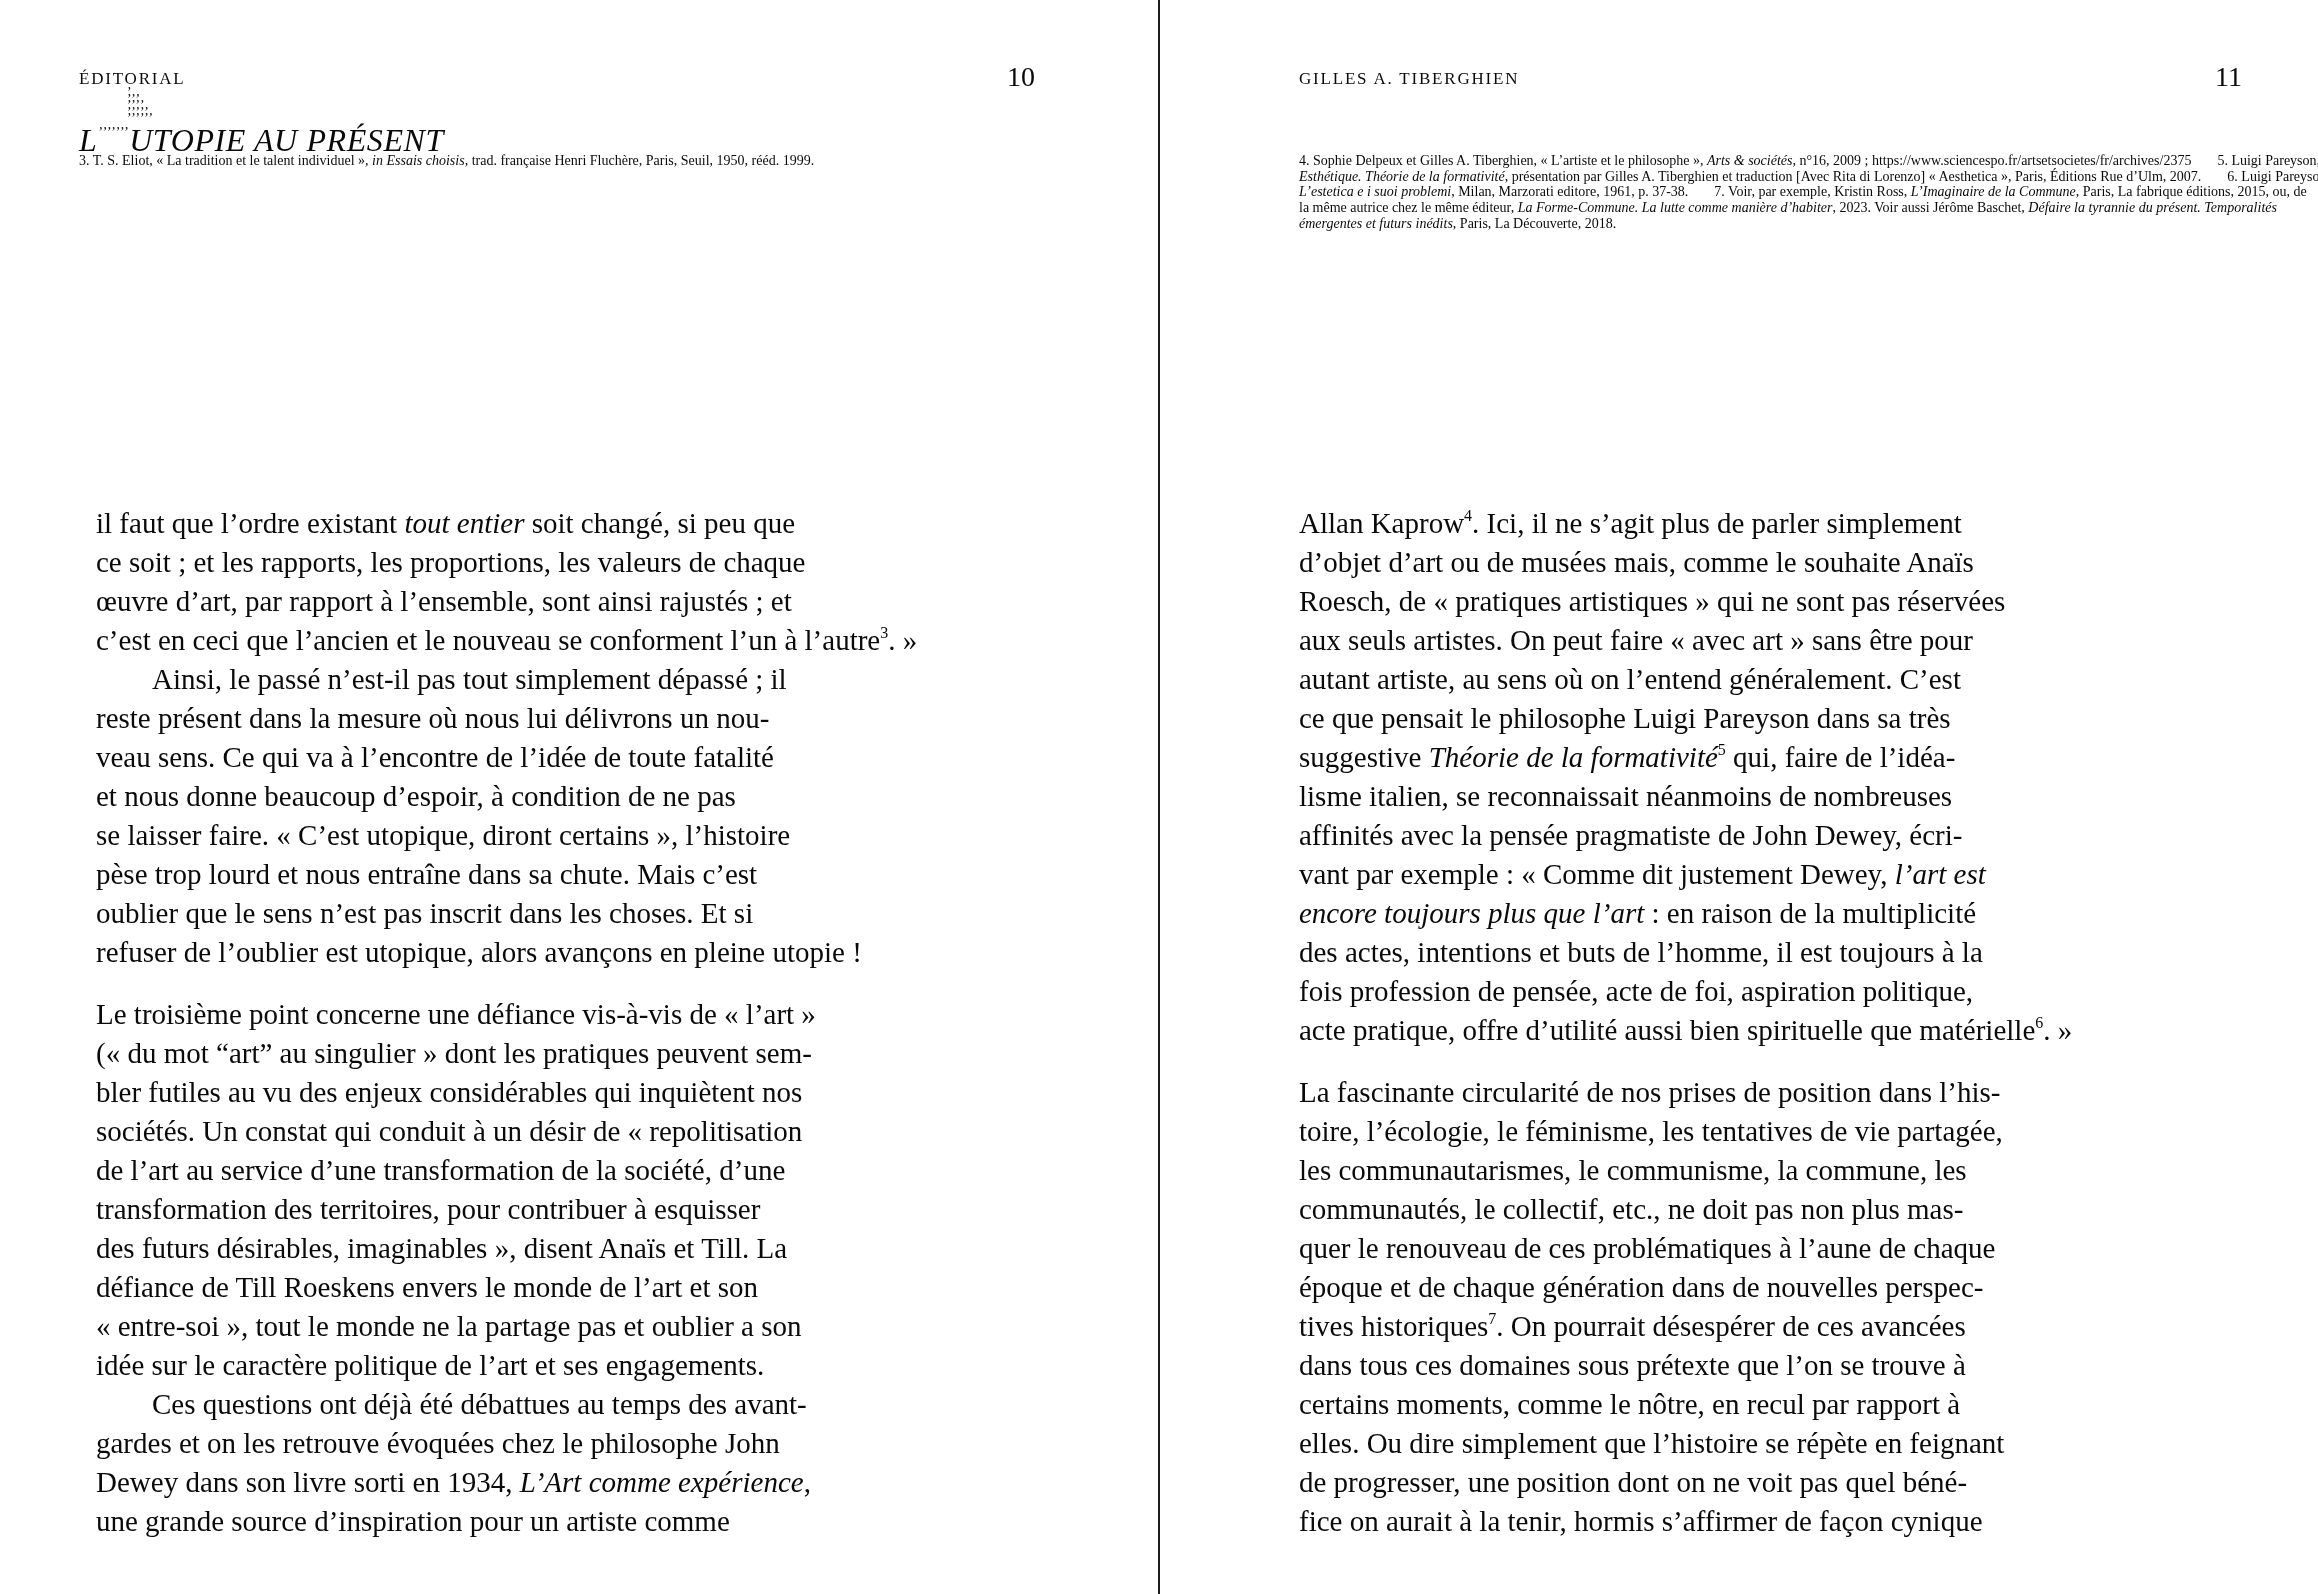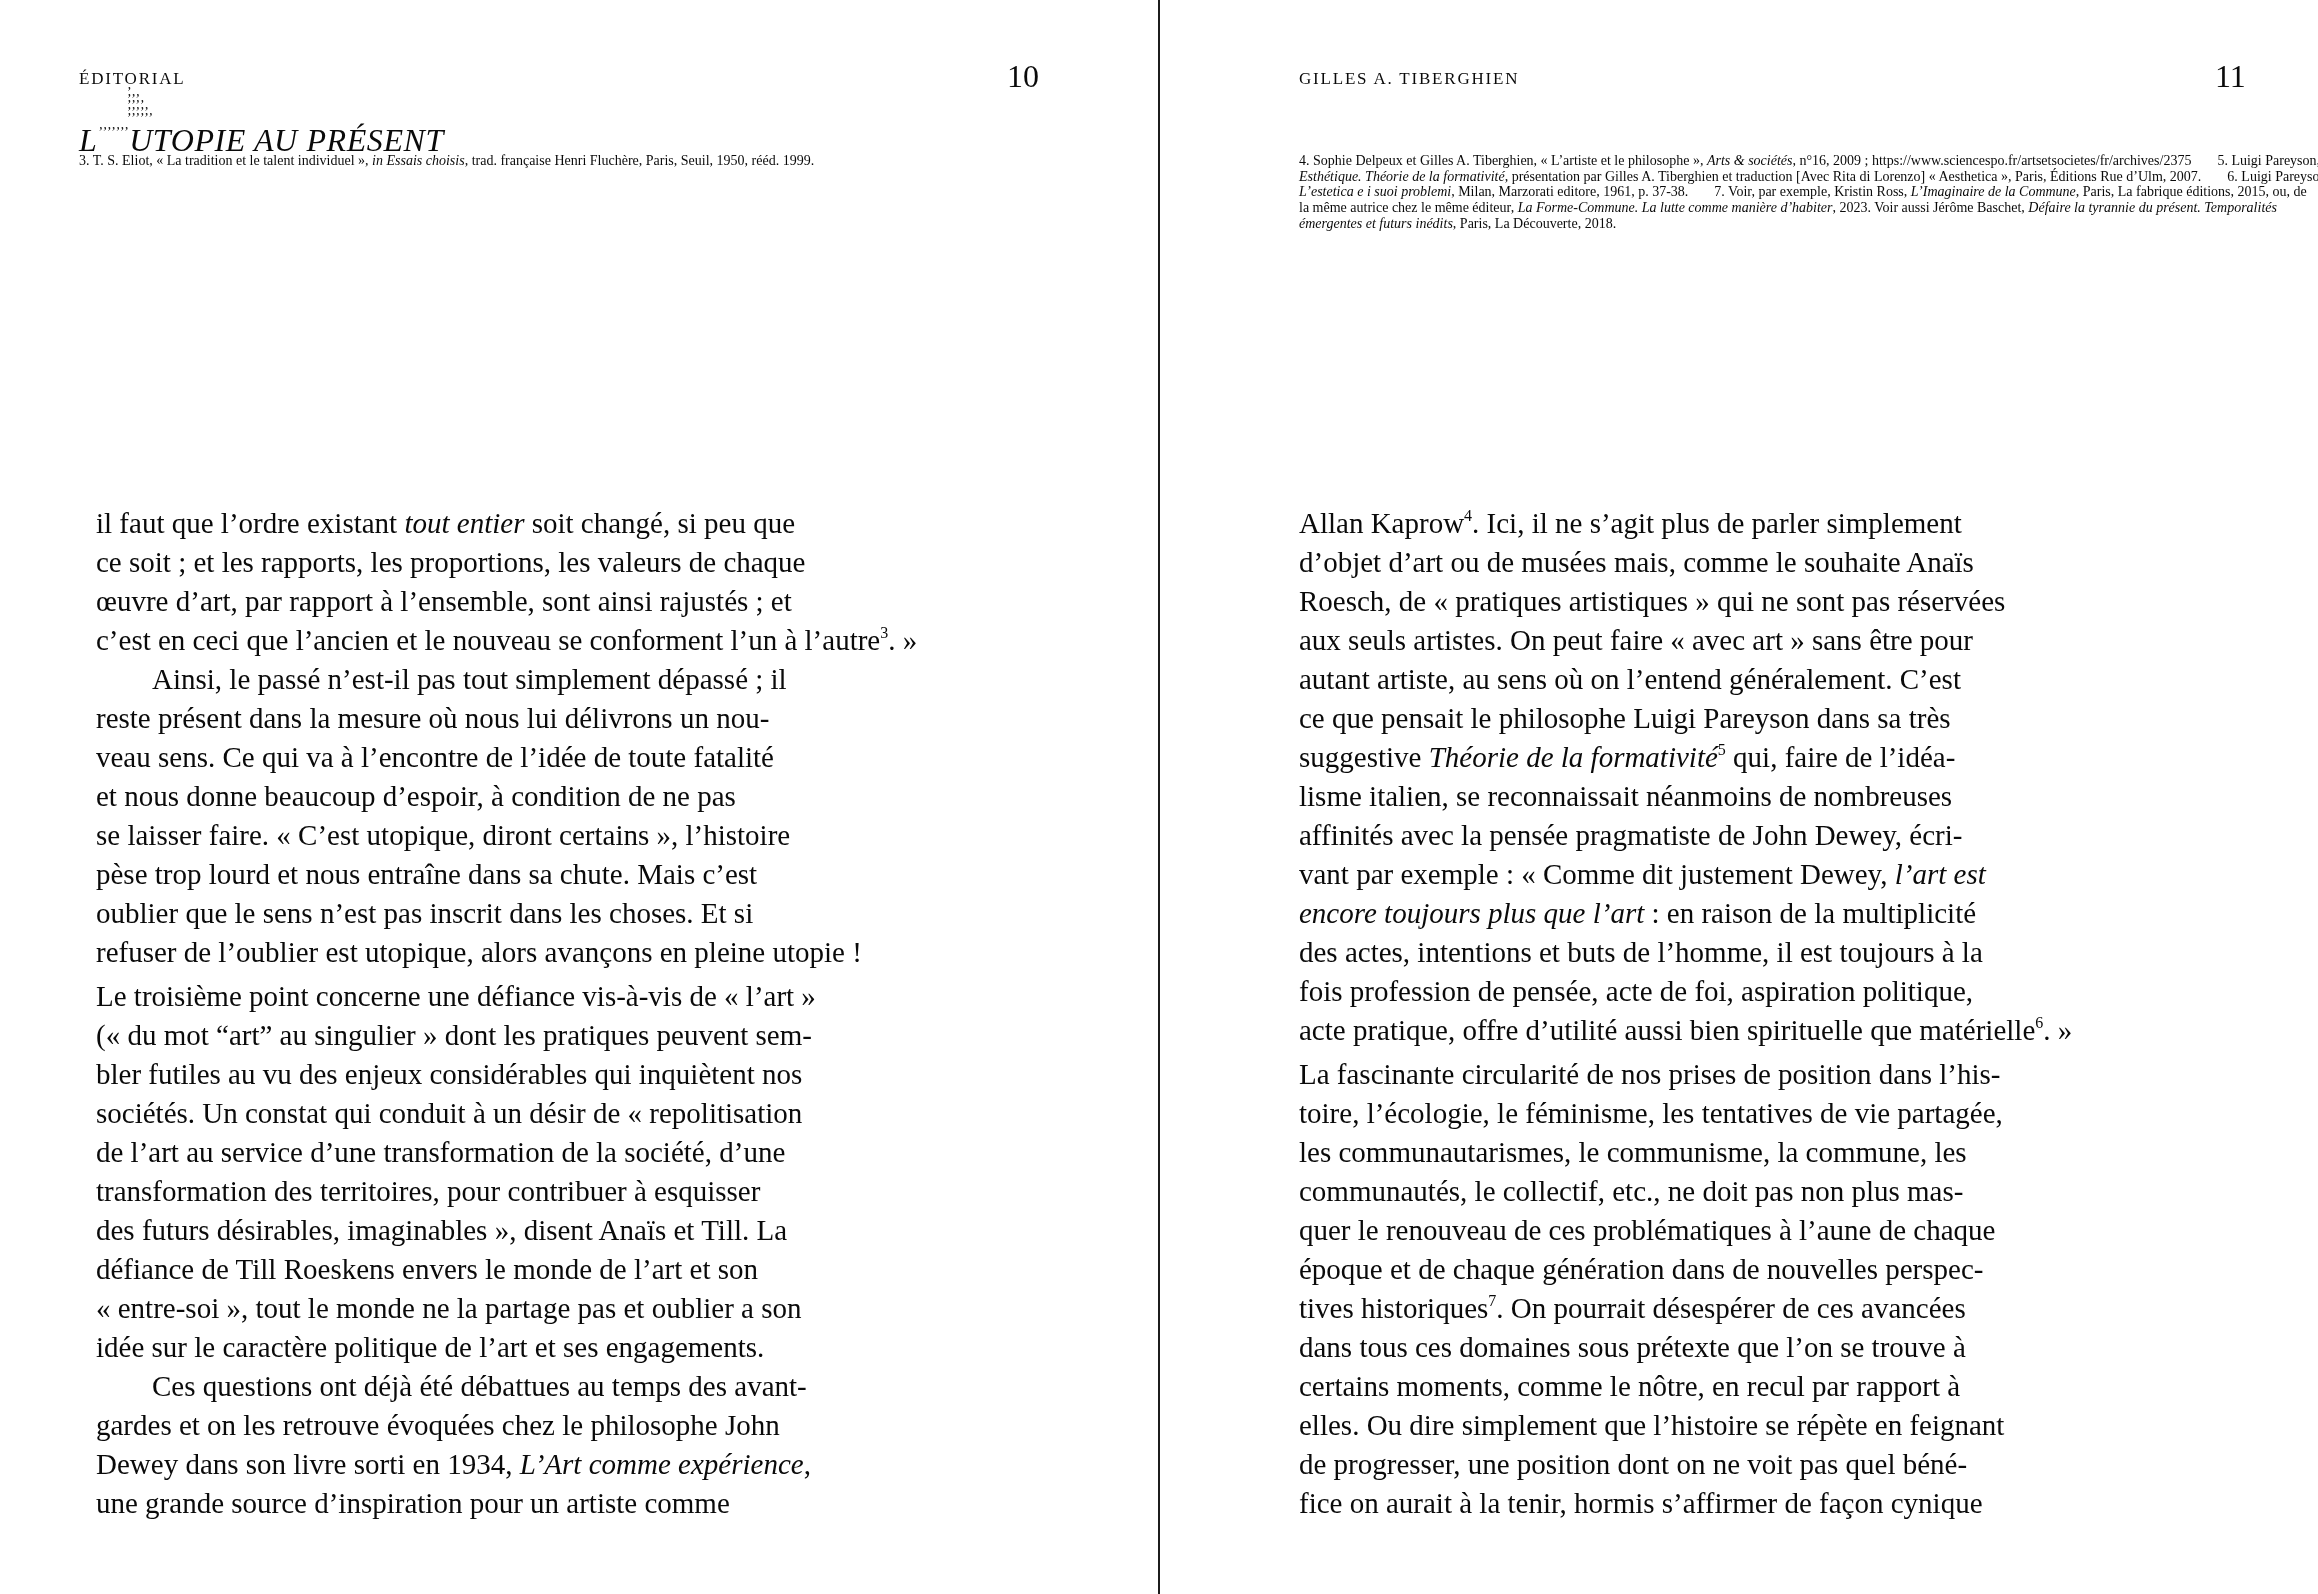--- a/index.html
+++ b/index.html
@@ -5,37 +5,37 @@
   html,body{margin:0;padding:0;background:#e8e8e8;}
   #spread{
     position:relative;width:2319px;height:1594px;background:#ffffff;
     color:#0a0a0a;font-family:"Liberation Serif",serif;overflow:hidden;
     -webkit-font-smoothing:antialiased;
   }
   .rule{position:absolute;left:1158px;top:0;width:1.8px;height:1594px;background:#1c1c1c;}
   .kicker{position:absolute;top:69px;font-size:17px;letter-spacing:1.8px;white-space:nowrap;}
   #kicker-left{left:79px;}
   #kicker-right{left:1299px;}
-  .folio{position:absolute;top:58px;font-size:32px;line-height:37px;}
+  .folio{position:absolute;top:58px;font-size:28px;line-height:37px;}
   #folio-10{left:1007px;}
   #folio-11{left:2215px;}
   .titleblock{position:absolute;left:79px;top:90px;font-style:italic;}
   .apr{font-size:14px;line-height:6.5px;letter-spacing:1.2px;margin-left:47px;white-space:nowrap;}
   .titleline{font-size:32px;line-height:34px;letter-spacing:0.6px;white-space:nowrap;margin-top:0px;}
   .tmarks{font-size:14px;letter-spacing:1.2px;position:relative;top:-13.5px;}
   .fn{font-size:14px;line-height:15.7px;white-space:nowrap;}
   #footnote-left{position:absolute;left:79px;top:153px;}
   #footnotes-right{position:absolute;left:1299px;top:153px;}
   .g{display:inline-block;width:26px;}
   .bodycol{position:absolute;top:504px;}
   #body-left{left:96px;}
   #body-right{left:1299px;}
   .ln{font-size:29px;line-height:39px;white-space:nowrap;}
   .ind{padding-left:56px;}
-  .pb{margin-top:5px;}
+  .pb{margin-top:23px;}
   .sup{font-size:16px;line-height:0;vertical-align:12.3px;}
   i{font-style:italic;}
 </style>
 </head>
 <body>
 
 <div id="spread">
 
   <div class="rule"></div>
 

